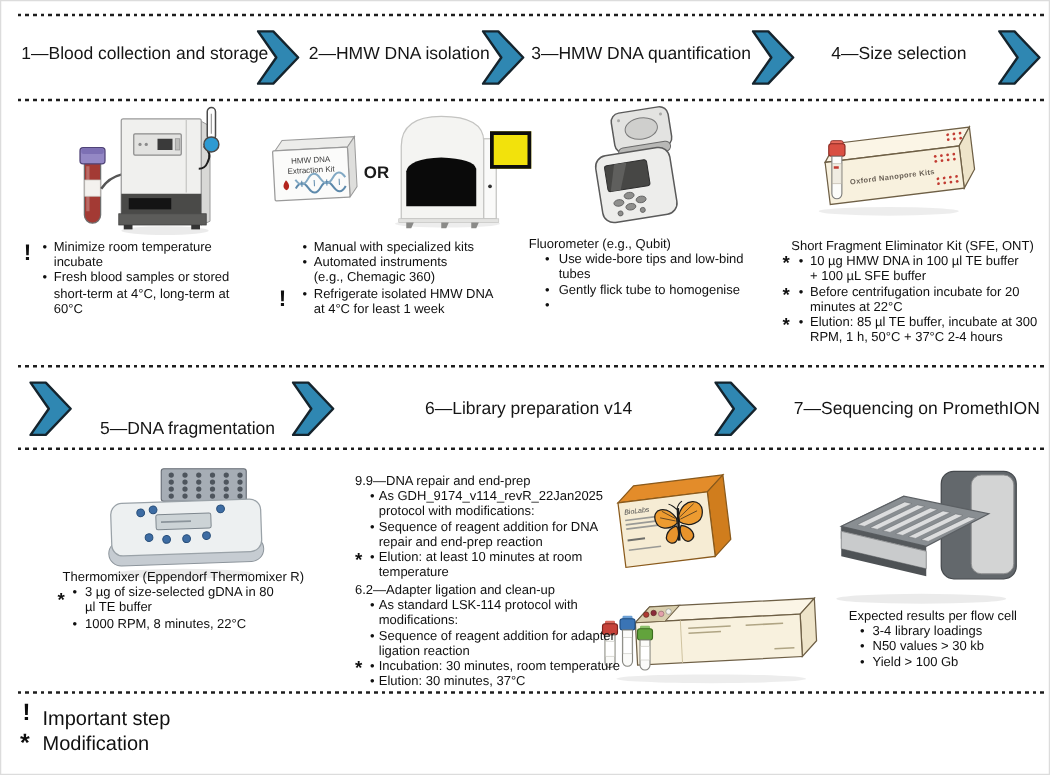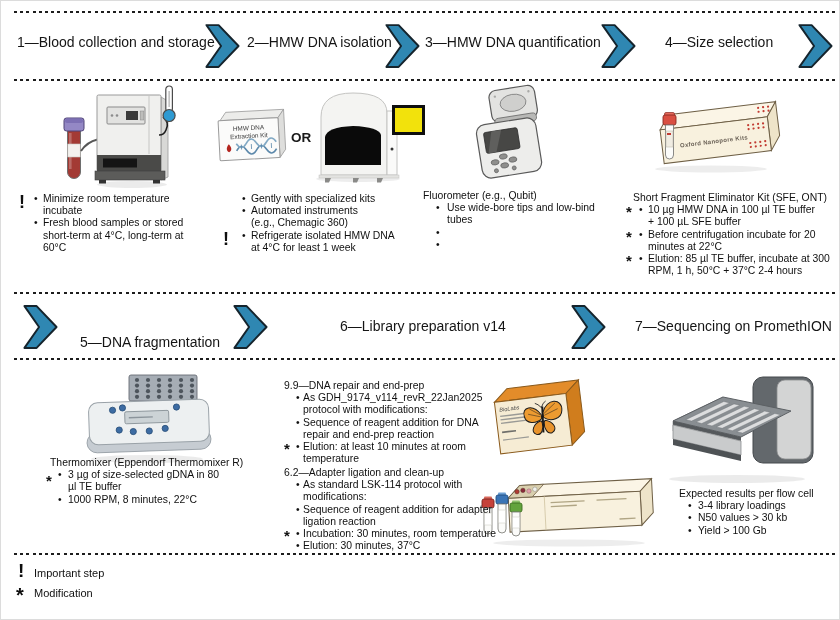--- a/index.html
+++ b/index.html
@@ -17,21 +17,21 @@
   .bang{font-size:14px;}
   .bang.tall{font-size:18px;transform:translateY(3px);}
   .star{font-size:15px;transform:translateY(1.5px);}
   .star.low{transform:translateY(6px);}
   .dot{flex:0 0 var(--dw,9px);}
   .txt{flex:1 1 auto;}
   .or{position:absolute;font-size:13.5px;font-weight:600;color:#1a1a1a;}
   .screen{position:absolute;background:#f2e20c;border:3px solid #0e0e0e;}
   .illus{position:absolute;}
   .legend-sym{position:absolute;font-weight:700;color:#0d0d0d;line-height:1;}
-  .legend-label{position:absolute;font-size:11px;color:#101010;}
+  .legend-label{position:absolute;font-size:16px;color:#101010;}
   svg{display:block;overflow:visible;}
   svg text{font-family:"Liberation Sans","DejaVu Sans",sans-serif;}
 </style>
 </head>
 <body>
 
 <div id="canvas">
 
   <div class="hline" style="top:10px"></div>
   <div class="hline" style="top:78px"></div>
@@ -321,21 +321,21 @@
       <span class="mark"></span>
       <span class="dot">•</span>
       <span class="txt">Fresh blood samples or stored short-term at 4°C, long-term at 60°C</span>
     </div>
   </div>
 
   <div class="notes" style="left:222px;top:192px;width:185px;--mw:19px;--dw:9px">
     <div class="brow">
       <span class="mark"></span>
       <span class="dot">•</span>
-      <span class="txt">Gently with specialized kits</span>
+      <span class="txt">Manual with specialized kits</span>
     </div>
     <div class="brow">
       <span class="mark"></span>
       <span class="dot">•</span>
       <span class="txt" style="max-width:130px">Automated instruments (e.g., Chemagic 360)</span>
     </div>
     <div class="brow">
       <span class="mark bang tall">!</span>
       <span class="dot">•</span>
       <span class="txt" style="max-width:152px">Refrigerate isolated HMW DNA at 4°C for least 1 week</span>
@@ -345,20 +345,21 @@
   <div class="notes" style="left:422px;top:189px;width:196px;--mw:13px;--dw:11px">
     <div class="nhead">Fluorometer (e.g., Qubit)</div>
     <div class="brow">
       <span class="mark"></span>
       <span class="dot">•</span>
       <span class="txt">Use wide-bore tips and low-bind tubes</span>
     </div>
     <div class="brow">
       <span class="mark"></span>
       <span class="dot">•</span>
+      <span class="txt">Gently flick tube to homogenise</span>
     </div>
     <div class="brow">
       <span class="mark"></span>
       <span class="dot">•</span>
     </div>
   </div>
 
   <div class="notes" style="left:625px;top:191px;width:212px;--mw:13px;--dw:9px">
     <div class="nhead" style="margin-left:7px">Short Fragment Eliminator Kit (SFE, ONT)</div>
     <div class="brow">

